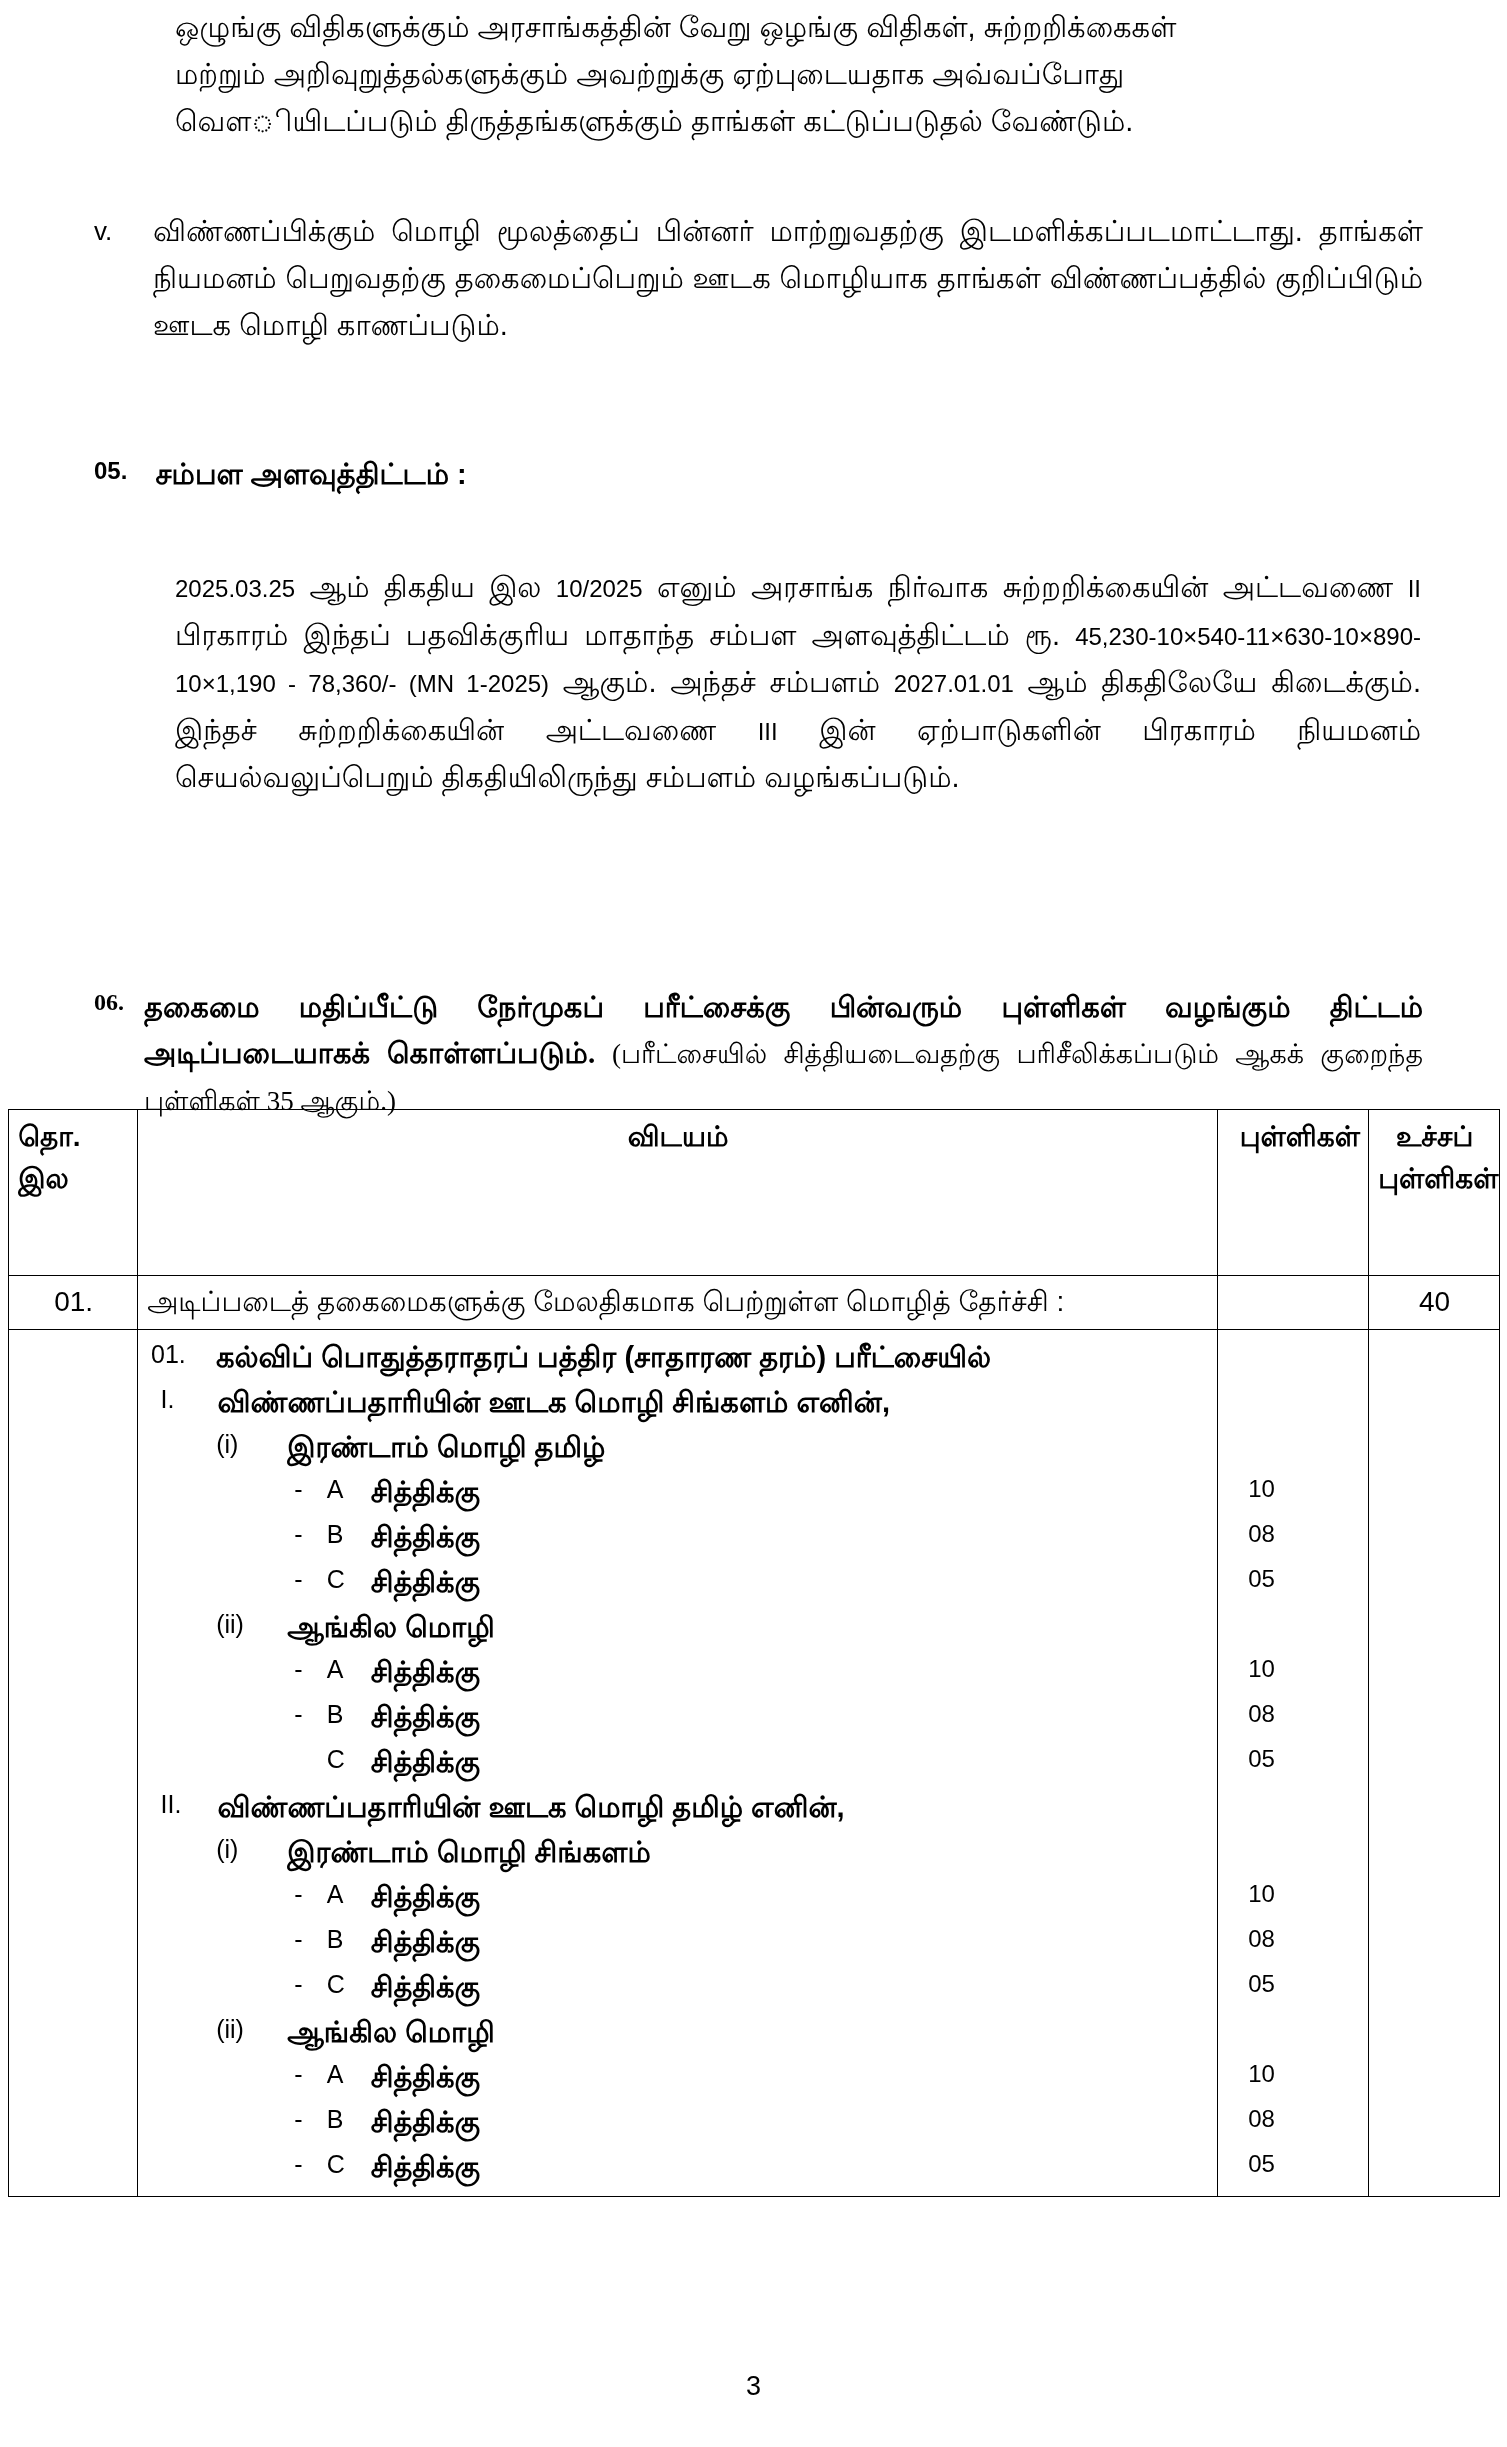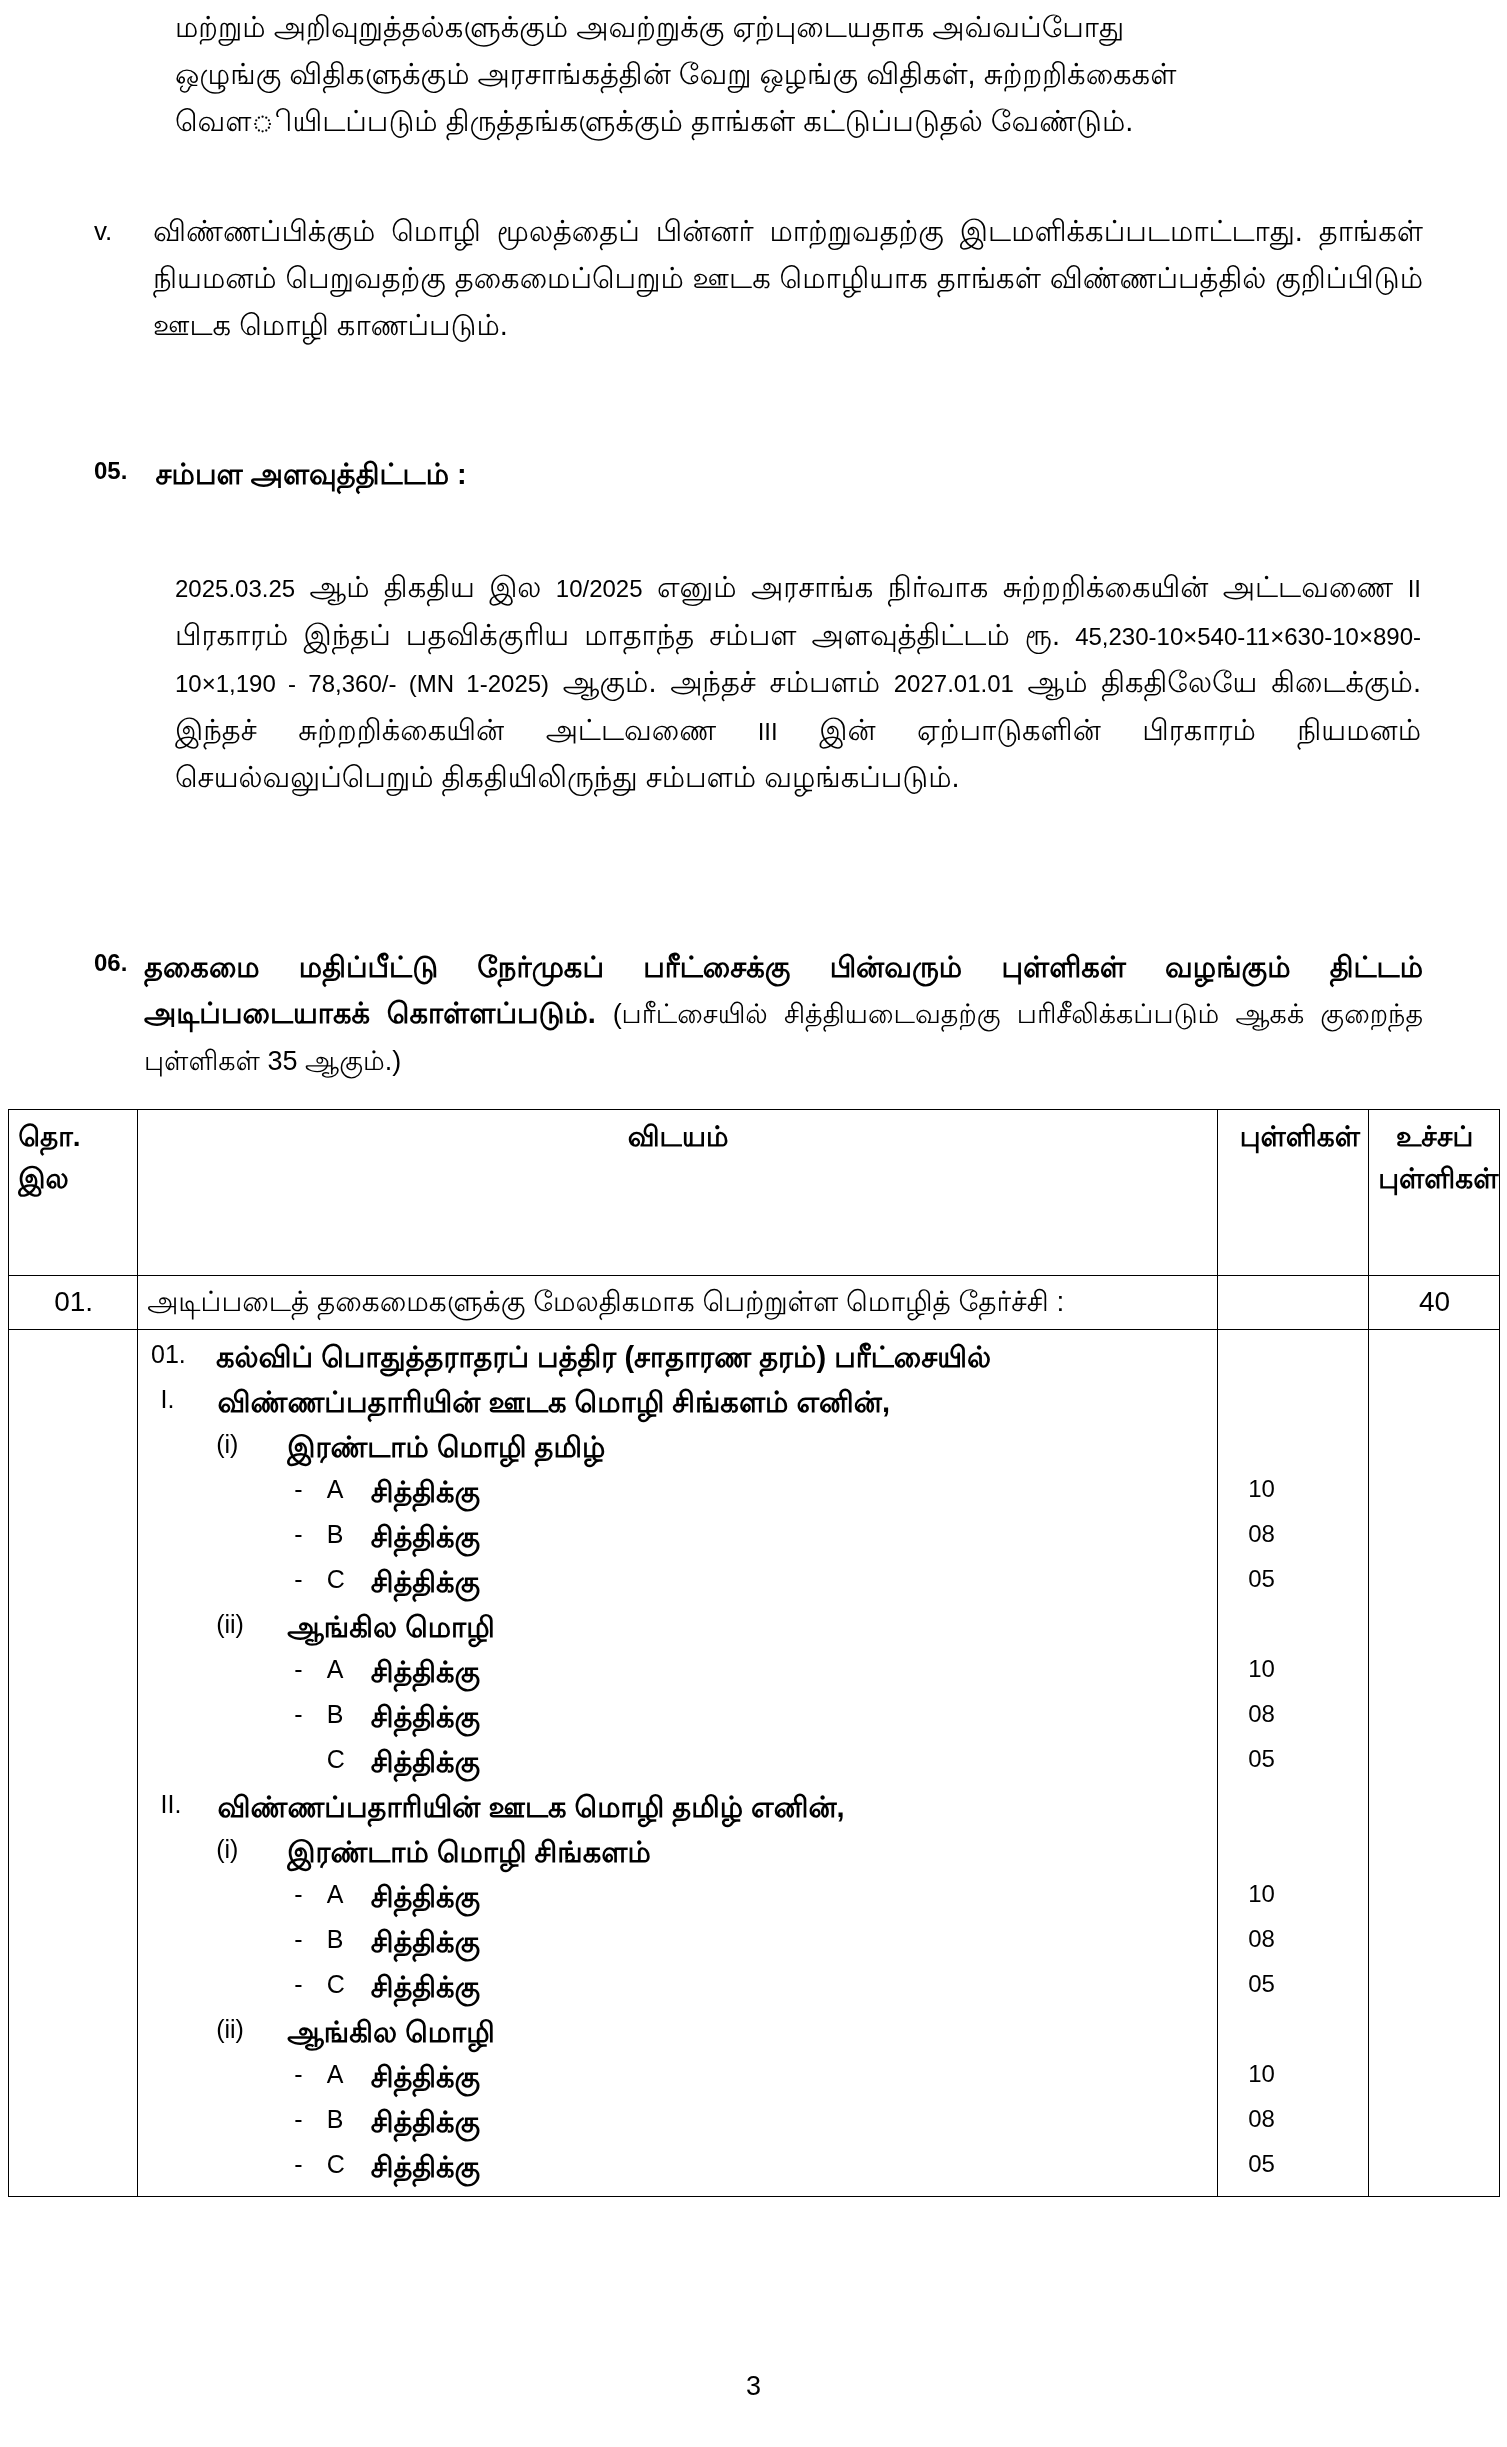--- a/index.html
+++ b/index.html
@@ -98,22 +98,23 @@
     font-size: 29px;
     line-height: 1.64;
     text-align: justify;
   }
   #salary-paragraph .sm { font-size: 24px; }
 
   
   #section-06 {
     position: absolute;
     left: 94px;
-    top: 944px;
+    top: 984px;
     width: 1329px;
+    font-family: Liberation Serif, serif;
   }
   #section-06 .sec-head {
     display: flex;
     align-items: flex-start;
   }
   #section-06 .num {
     font-size: 24px;
     font-weight: bold;
     flex: 0 0 50px;
     padding-top: 4.8px;
@@ -236,22 +237,22 @@
     text-align: center;
     font-size: 27px;
   }
 </style>
 </head>
 <body>
 
 <div class="page">
 
   <div id="intro-paragraph" class="para">
+    <span class="line">ஒழுங்கு விதிகளுக்கும் அரசாங்கத்தின்  வேறு ஒழங்கு விதிகள், சுற்றறிக்கைகள்</span>
     <span class="line">மற்றும் அறிவுறுத்தல்களுக்கும் அவற்றுக்கு ஏற்புடையதாக அவ்வப்போது</span>
-    <span class="line">ஒழுங்கு விதிகளுக்கும் அரசாங்கத்தின்  வேறு ஒழங்கு விதிகள், சுற்றறிக்கைகள்</span>
     <span class="line">வெள◌ியிடப்படும் திருத்தங்களுக்கும் தாங்கள் கட்டுப்படுதல் வேண்டும்.</span>
   </div>
 
   <div id="clause-v">
     <div class="marker">v.</div>
     <div class="body">விண்ணப்பிக்கும் மொழி மூலத்தைப் பின்னர் மாற்றுவதற்கு இடமளிக்கப்படமாட்டாது. தாங்கள் நியமனம் பெறுவதற்கு தகைமைப்பெறும் ஊடக மொழியாக தாங்கள் விண்ணப்பத்தில் குறிப்பிடும் ஊடக மொழி காணப்படும்.</div>
   </div>
 
   <div id="section-05" class="section">
     <div class="num">05.</div>

